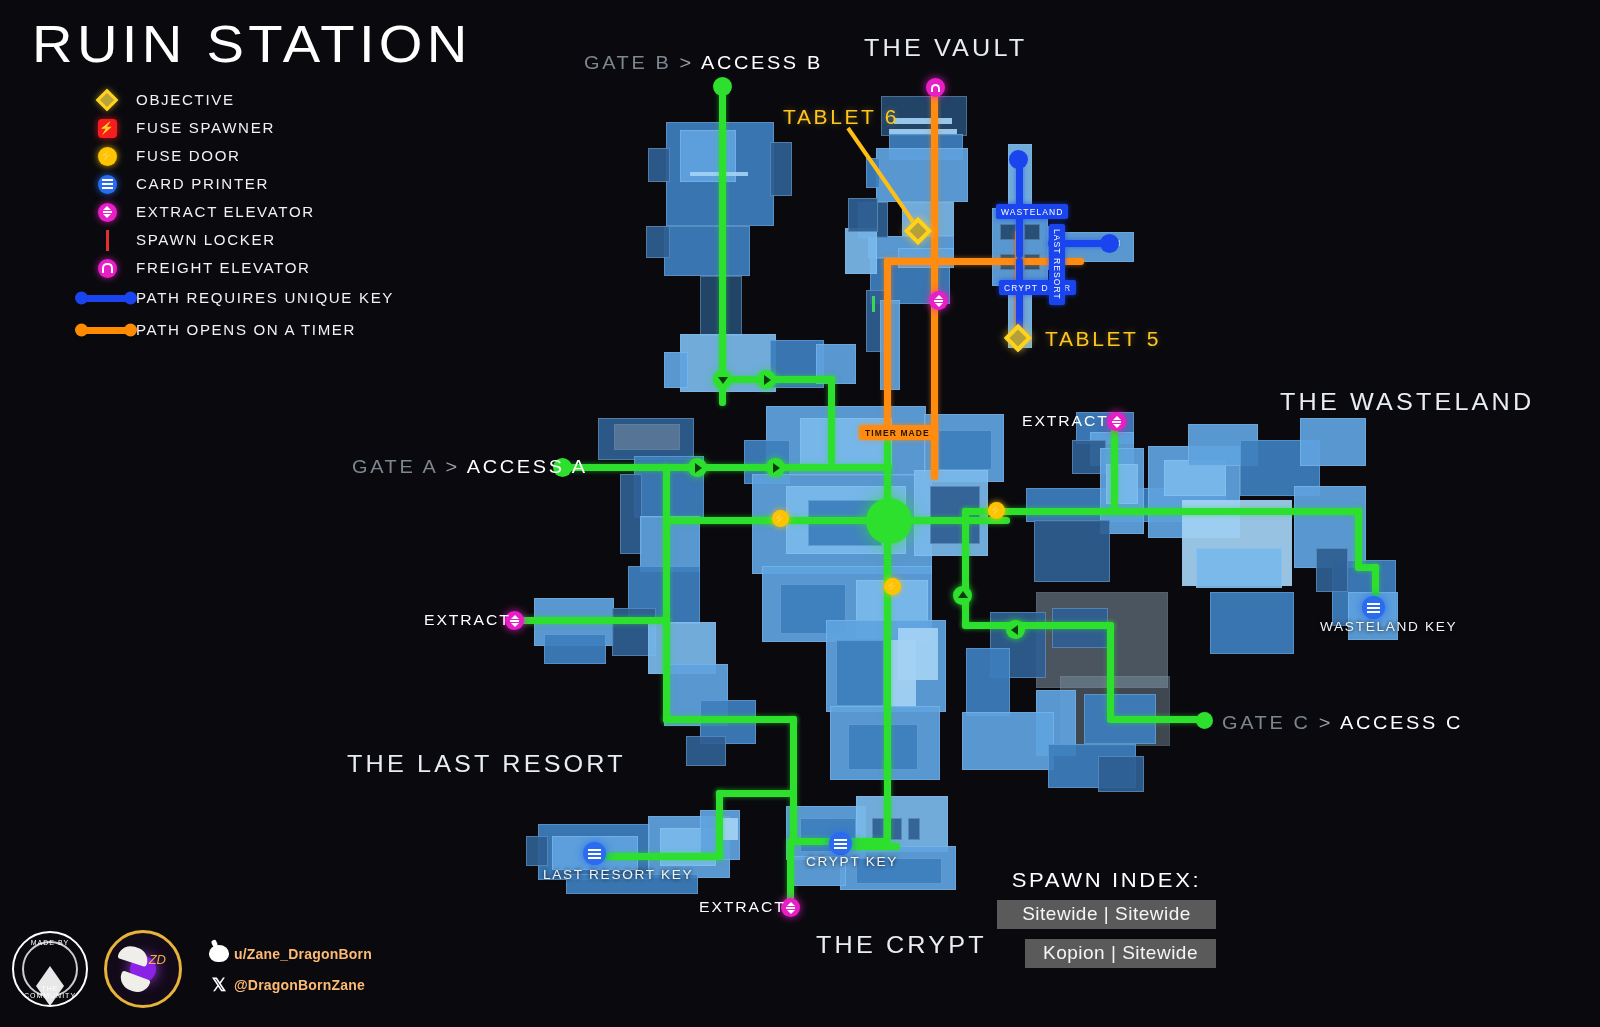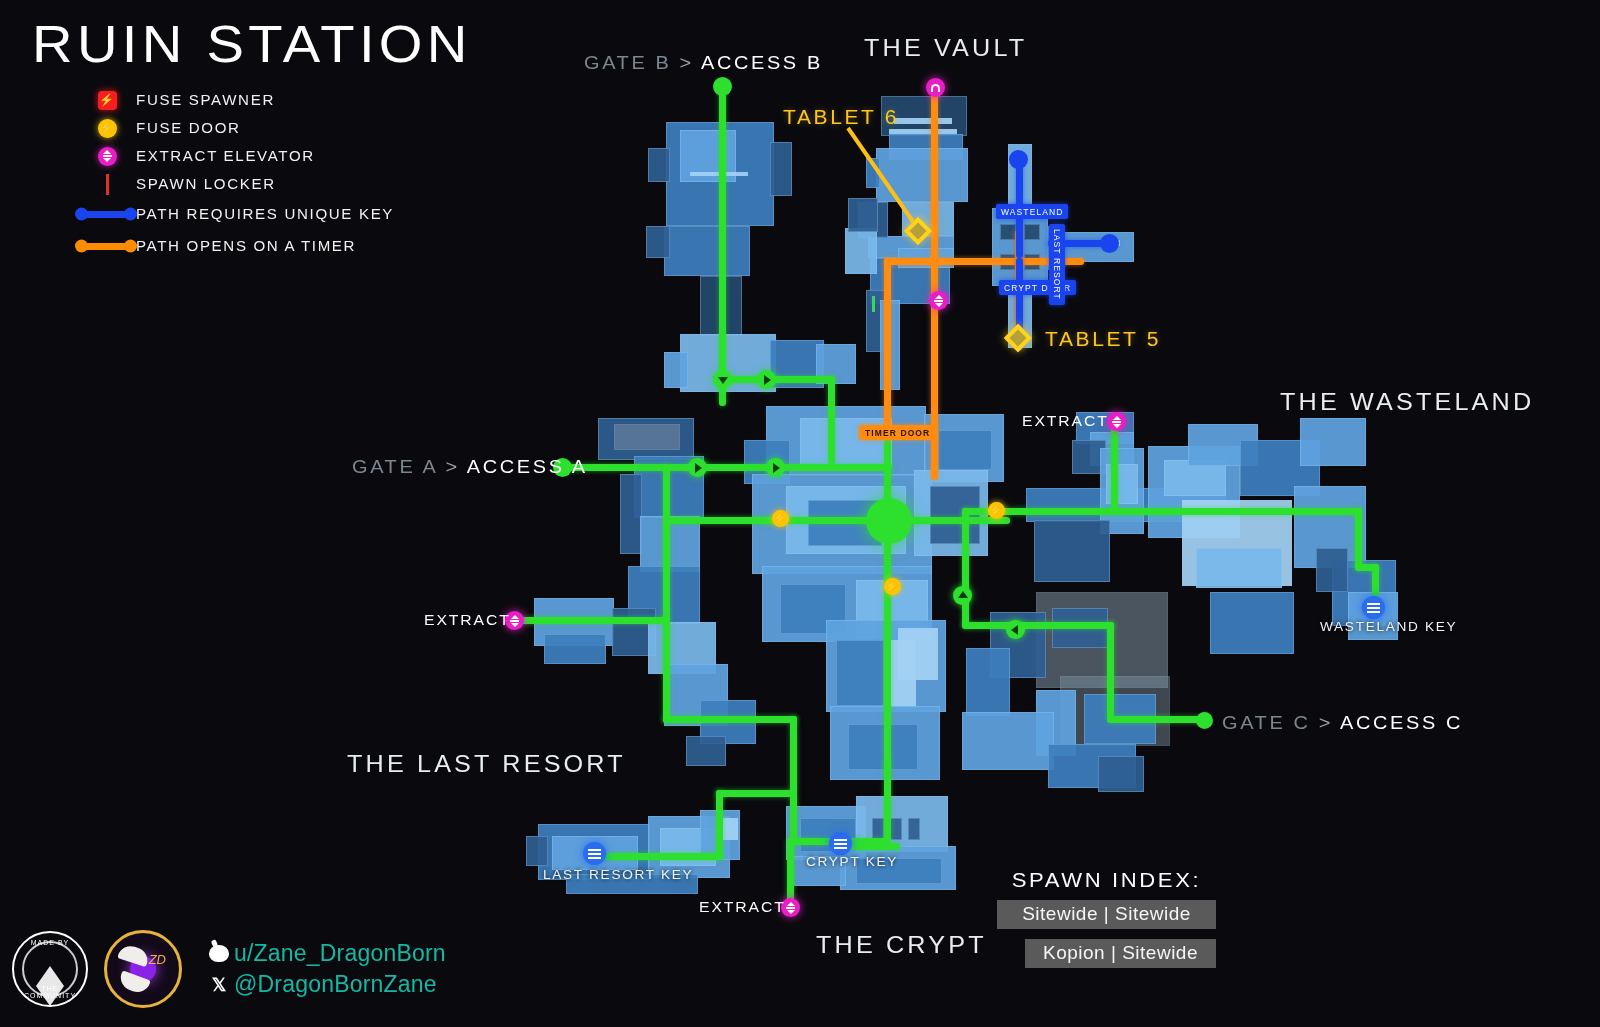--- a/index.html
+++ b/index.html
@@ -182,55 +182,73 @@
   .badge2 .hand1,.badge2 .hand2 {
     position:absolute; width:30px;height:16px;background:#f0eee8;
     border-radius:14px 14px 3px 3px;
   }
   .badge2 .hand1 { top:14px; left:12px; transform:rotate(18deg); }
   .badge2 .hand2 { bottom:14px; left:12px; transform:rotate(-160deg); }
   #socials { margin-left:22px; }
   .socrow { display:flex; align-items:center; height:31px; }
   .socicon { width:30px; display:flex; align-items:center; justify-content:center;
              color:#fff; font-size:19px; }
-  .soctext { color:#14b8a6; font-size:23px; font-weight:normal; letter-spacing:.2px; }
+  .soctext { color:#fdba74; font-size:14px; font-weight:bold; letter-spacing:.2px; }
   .reddit-glyph { width:20px;height:17px;background:#fff;border-radius:50% 50% 45% 45%;
                   position:relative; }
   .reddit-glyph::before{content:"";position:absolute;top:-5px;left:3px;width:5px;height:7px;
                   background:#fff;border-radius:2px;transform:rotate(-25deg);}
   .x-glyph { font-size:18px; font-weight:bold; color:#fff; font-family:"Liberation Serif",serif;}
 </style>
 </head>
 <body>
 
 <div id="stage">
 
   <div id="title">RUIN STATION</div>
 
   <div id="legend">
 
+    <div class="lg-row">
+      <div class="lg-icon">
+          <div class="ic-diamond"></div>
+        </div>
+      <div class="lg-label">OBJECTIVE</div>
+    </div>
 
     <div class="lg-row">
       <div class="lg-icon">
         <div class="ic-circ ic-red" style="border-radius:4px;">
             <span class="bolt" style="color:#fff;">⚡</span>
           </div>
       </div>
       <div class="lg-label">FUSE SPAWNER</div>
     </div>
 
     <div class="lg-row">
       <div class="lg-icon">
         <div class="ic-circ ic-yel">
             <span class="bolt">⚡</span>
           </div>
       </div>
       <div class="lg-label">FUSE DOOR</div>
     </div>
 
+    <div class="lg-row">
+      <div class="lg-icon">
+        <div class="ic-circ ic-blue">
+            <span class="printer-lines">
+              <i></i>
+              <i></i>
+              <i></i>
+            </span>
+          </div>
+      </div>
+      <div class="lg-label">CARD PRINTER</div>
+    </div>
 
     <div class="lg-row">
       <div class="lg-icon">
         <div class="ic-circ ic-mag">
             <span class="updown">
               <i class="u"></i>
               <i class="b"></i>
               <i class="d"></i>
             </span>
           </div>
@@ -238,20 +256,28 @@
       <div class="lg-label">EXTRACT ELEVATOR</div>
     </div>
 
     <div class="lg-row">
       <div class="lg-icon">
           <div class="ic-locker"></div>
         </div>
       <div class="lg-label">SPAWN LOCKER</div>
     </div>
 
+    <div class="lg-row">
+      <div class="lg-icon">
+        <div class="ic-circ ic-mag">
+            <span class="freight"></span>
+          </div>
+      </div>
+      <div class="lg-label">FREIGHT ELEVATOR</div>
+    </div>
 
 
 
     <div class="lg-row wide" style="height:32px;">
       <div class="lg-path">
           <div class="pathbar p-blue"></div>
         </div>
       <div class="lg-label">PATH REQUIRES UNIQUE KEY</div>
     </div>
 
@@ -534,21 +560,21 @@
     <div class="m-obj" style="left:908px;top:221px;"></div>
     <div class="m-obj" style="left:1008px;top:328px;"></div>
 
     <svg style="position:absolute;left:0;top:0;width:1600px;height:1027px;pointer-events:none;z-index:44;">
       <line x1="848" y1="128" x2="916" y2="226" stroke="#ffbe14" stroke-width="4"></line>
     </svg>
 
     <div class="doorbadge" style="left:996px;top:204px;">WASTELAND</div>
     <div class="doorbadge" style="left:999px;top:280px;">CRYPT DOOR</div>
     <div class="doorbadge vert" style="left:1049px;top:224px;">LAST RESORT</div>
-    <div class="timerbadge" style="left:859px;top:425px;">TIMER DOOR</div>
+    <div class="timerbadge" style="left:859px;top:425px;">TIMER MADE</div>
 
     <div class="maplabel region" style="left:864px;top:34px;">THE VAULT</div>
     <div class="maplabel region" style="left:1280px;top:388px;">THE WASTELAND</div>
     <div class="maplabel region" style="left:347px;top:750px;">THE LAST RESORT</div>
     <div class="maplabel region" style="left:816px;top:931px;">THE CRYPT</div>
 
     <div class="maplabel gate" style="left:584px;top:52px;">
       <span class="gt">GATE B</span>
       <span class="ar">&gt;</span>
       <span class="ac">ACCESS B</span>

